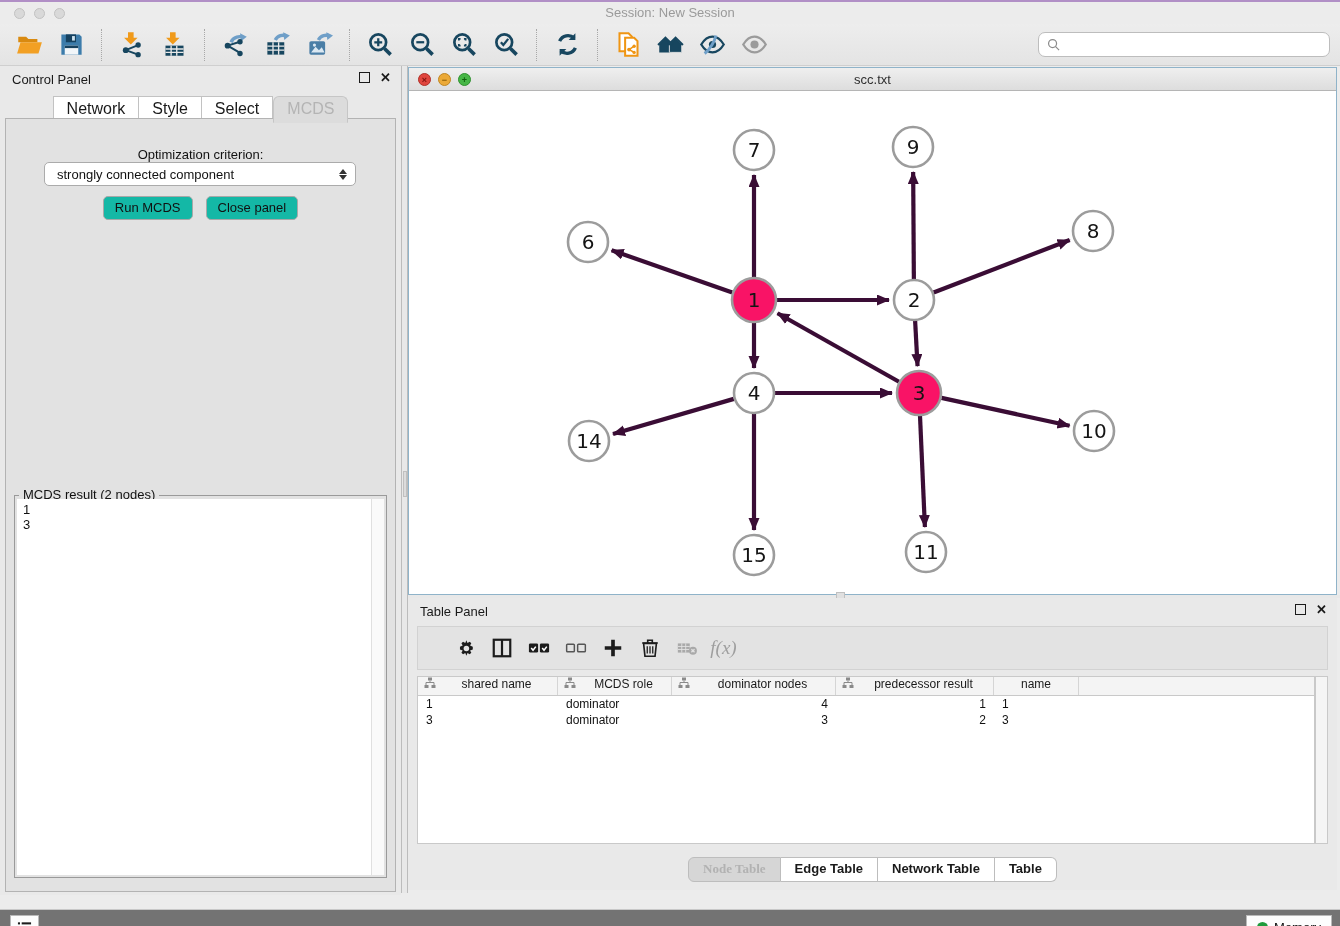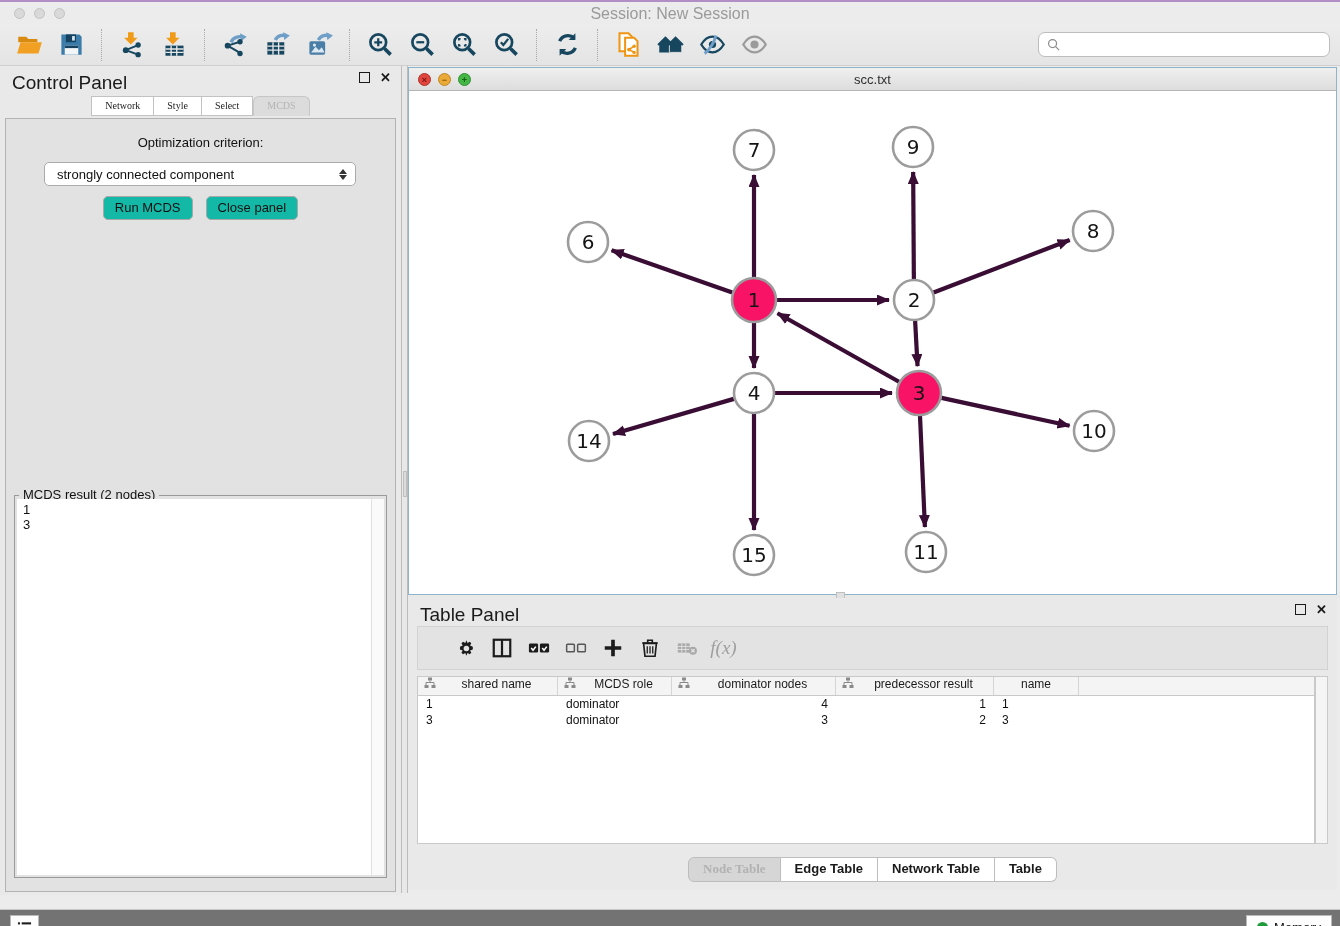--- a/index.html
+++ b/index.html
@@ -7,53 +7,53 @@
     font-family:"Liberation Sans", sans-serif; background:#ececec; }
   #app { position:relative; width:1340px; height:926px; background:#ececec;
     border-top:2px solid #b18fc6; }
 
   
   #titlebar { position:absolute; left:0; top:0; width:100%; height:22px; background:#ececec; }
   #titlebar .traffic { position:absolute; top:6px; width:11px; height:11px; border-radius:50%;
     background:#d9d9d9; border:1px solid #c2c2c2; }
   #titlebar .t1{ left:14px; } #titlebar .t2{ left:34px; } #titlebar .t3{ left:54px; }
   #window-title { position:absolute; left:0; right:0; top:3px; text-align:center;
-    font-size:16px; color:#9a9a9a; }
+    font-size:13px; color:#9a9a9a; }
 
   
   #toolbar { position:absolute; left:0; top:22px; width:100%; height:42px;
     background:linear-gradient(#ededed,#e4e4e4); border-bottom:1px solid #cfcfcf;
     display:flex; align-items:center; padding-left:8px; }
   .tb-group { display:flex; align-items:center; }
   .tb-sep { width:1px; height:32px; border-left:1px dotted #a8a8a8; margin:0 9px; }
   .tb-btn { width:42px; height:36px; background:none; border:none; display:flex;
     align-items:center; justify-content:center; cursor:pointer; }
   .tb-btn svg { width:27px; height:27px; }
   #search-box { position:absolute; right:10px; top:8px; width:292px; height:25px;
     background:#fff; border:1px solid #bdbdbd; border-radius:7px; display:flex; align-items:center; }
   #search-box svg { width:13px; height:13px; margin-left:8px; flex:none; }
   #search-box input { border:none; outline:none; background:transparent; flex:1;
     font-size:12px; padding:0 6px; font-family:"Liberation Sans",sans-serif; }
 
   
   #left-pane { position:absolute; left:0; top:64px; width:401px; height:829px; background:#e9e9e9; }
   .panel-header { position:relative; height:26px; }
-  .panel-header .ph-title { position:absolute; left:12px; top:6px; font-size:19px; color:#1a1a1a; }
+  .panel-header .ph-title { position:absolute; left:12px; top:6px; font-size:13px; color:#1a1a1a; }
   .ph-btns { position:absolute; right:10px; top:6px; display:flex; gap:10px; align-items:center; }
   .float-btn { width:11px; height:11px; border:1.6px solid #1a1a1a; display:inline-block; background:transparent; }
   .close-btn { font-size:13px; font-weight:bold; color:#1a1a1a; line-height:11px; cursor:pointer; }
   #cp-tabs { position:absolute; left:0; right:0; top:30px; display:flex; justify-content:center; }
   .cp-tab { background:#fff; border:1px solid #c2c2c2; border-left:none; padding:3px 13px 4px;
-    font-size:10px; color:#1a1a1a; cursor:pointer;font-family:Liberation Serif, serif; }
+    font-size:16px; color:#1a1a1a; cursor:pointer; }
   .cp-tab:first-child { border-left:1px solid #c2c2c2; }
   .cp-tab.active { background:#dcdcdc; color:#b4b4b4; border:1px solid #c6c6c6;
     border-radius:6px 6px 0 0; border-bottom-color:#dcdcdc; position:relative; z-index:2; }
   #cp-body { position:absolute; left:5px; right:5px; top:52px; bottom:3px;
     background:#e2e2e2; border:1px solid #b3b3b3; }
-  #opt-label { position:absolute; left:0; right:0; top:16px; text-align:center; font-size:13px; color:#111; }
+  #opt-label { position:absolute; left:0; right:0; top:28px; text-align:center; font-size:13px; color:#111; }
   #criterion-select { position:absolute; left:38px; top:43px; width:312px; height:24px; background:#fff;
     border:1px solid #ababab; border-radius:5px; display:flex; align-items:center; cursor:pointer; }
   #criterion-select .sel-text { flex:1; font-size:13px; padding-left:12px; color:#111; }
   #criterion-select .spin { margin-right:8px; display:flex; flex-direction:column; gap:1px; }
   #criterion-select .spin i { width:0; height:0; border-left:4px solid transparent; border-right:4px solid transparent; }
   #criterion-select .spin .up { border-bottom:5px solid #333; }
   #criterion-select .spin .dn { border-top:5px solid #333; }
   .cp-buttons { position:absolute; left:0; right:0; top:77px; display:flex; justify-content:center; gap:13px; }
   .cp-btn { background:#14b8a6; border:1px solid #a8a8a8; border-radius:5px; padding:3px 11px 4px;
     font-size:13px; color:#111; cursor:pointer; font-family:"Liberation Sans",sans-serif; }

